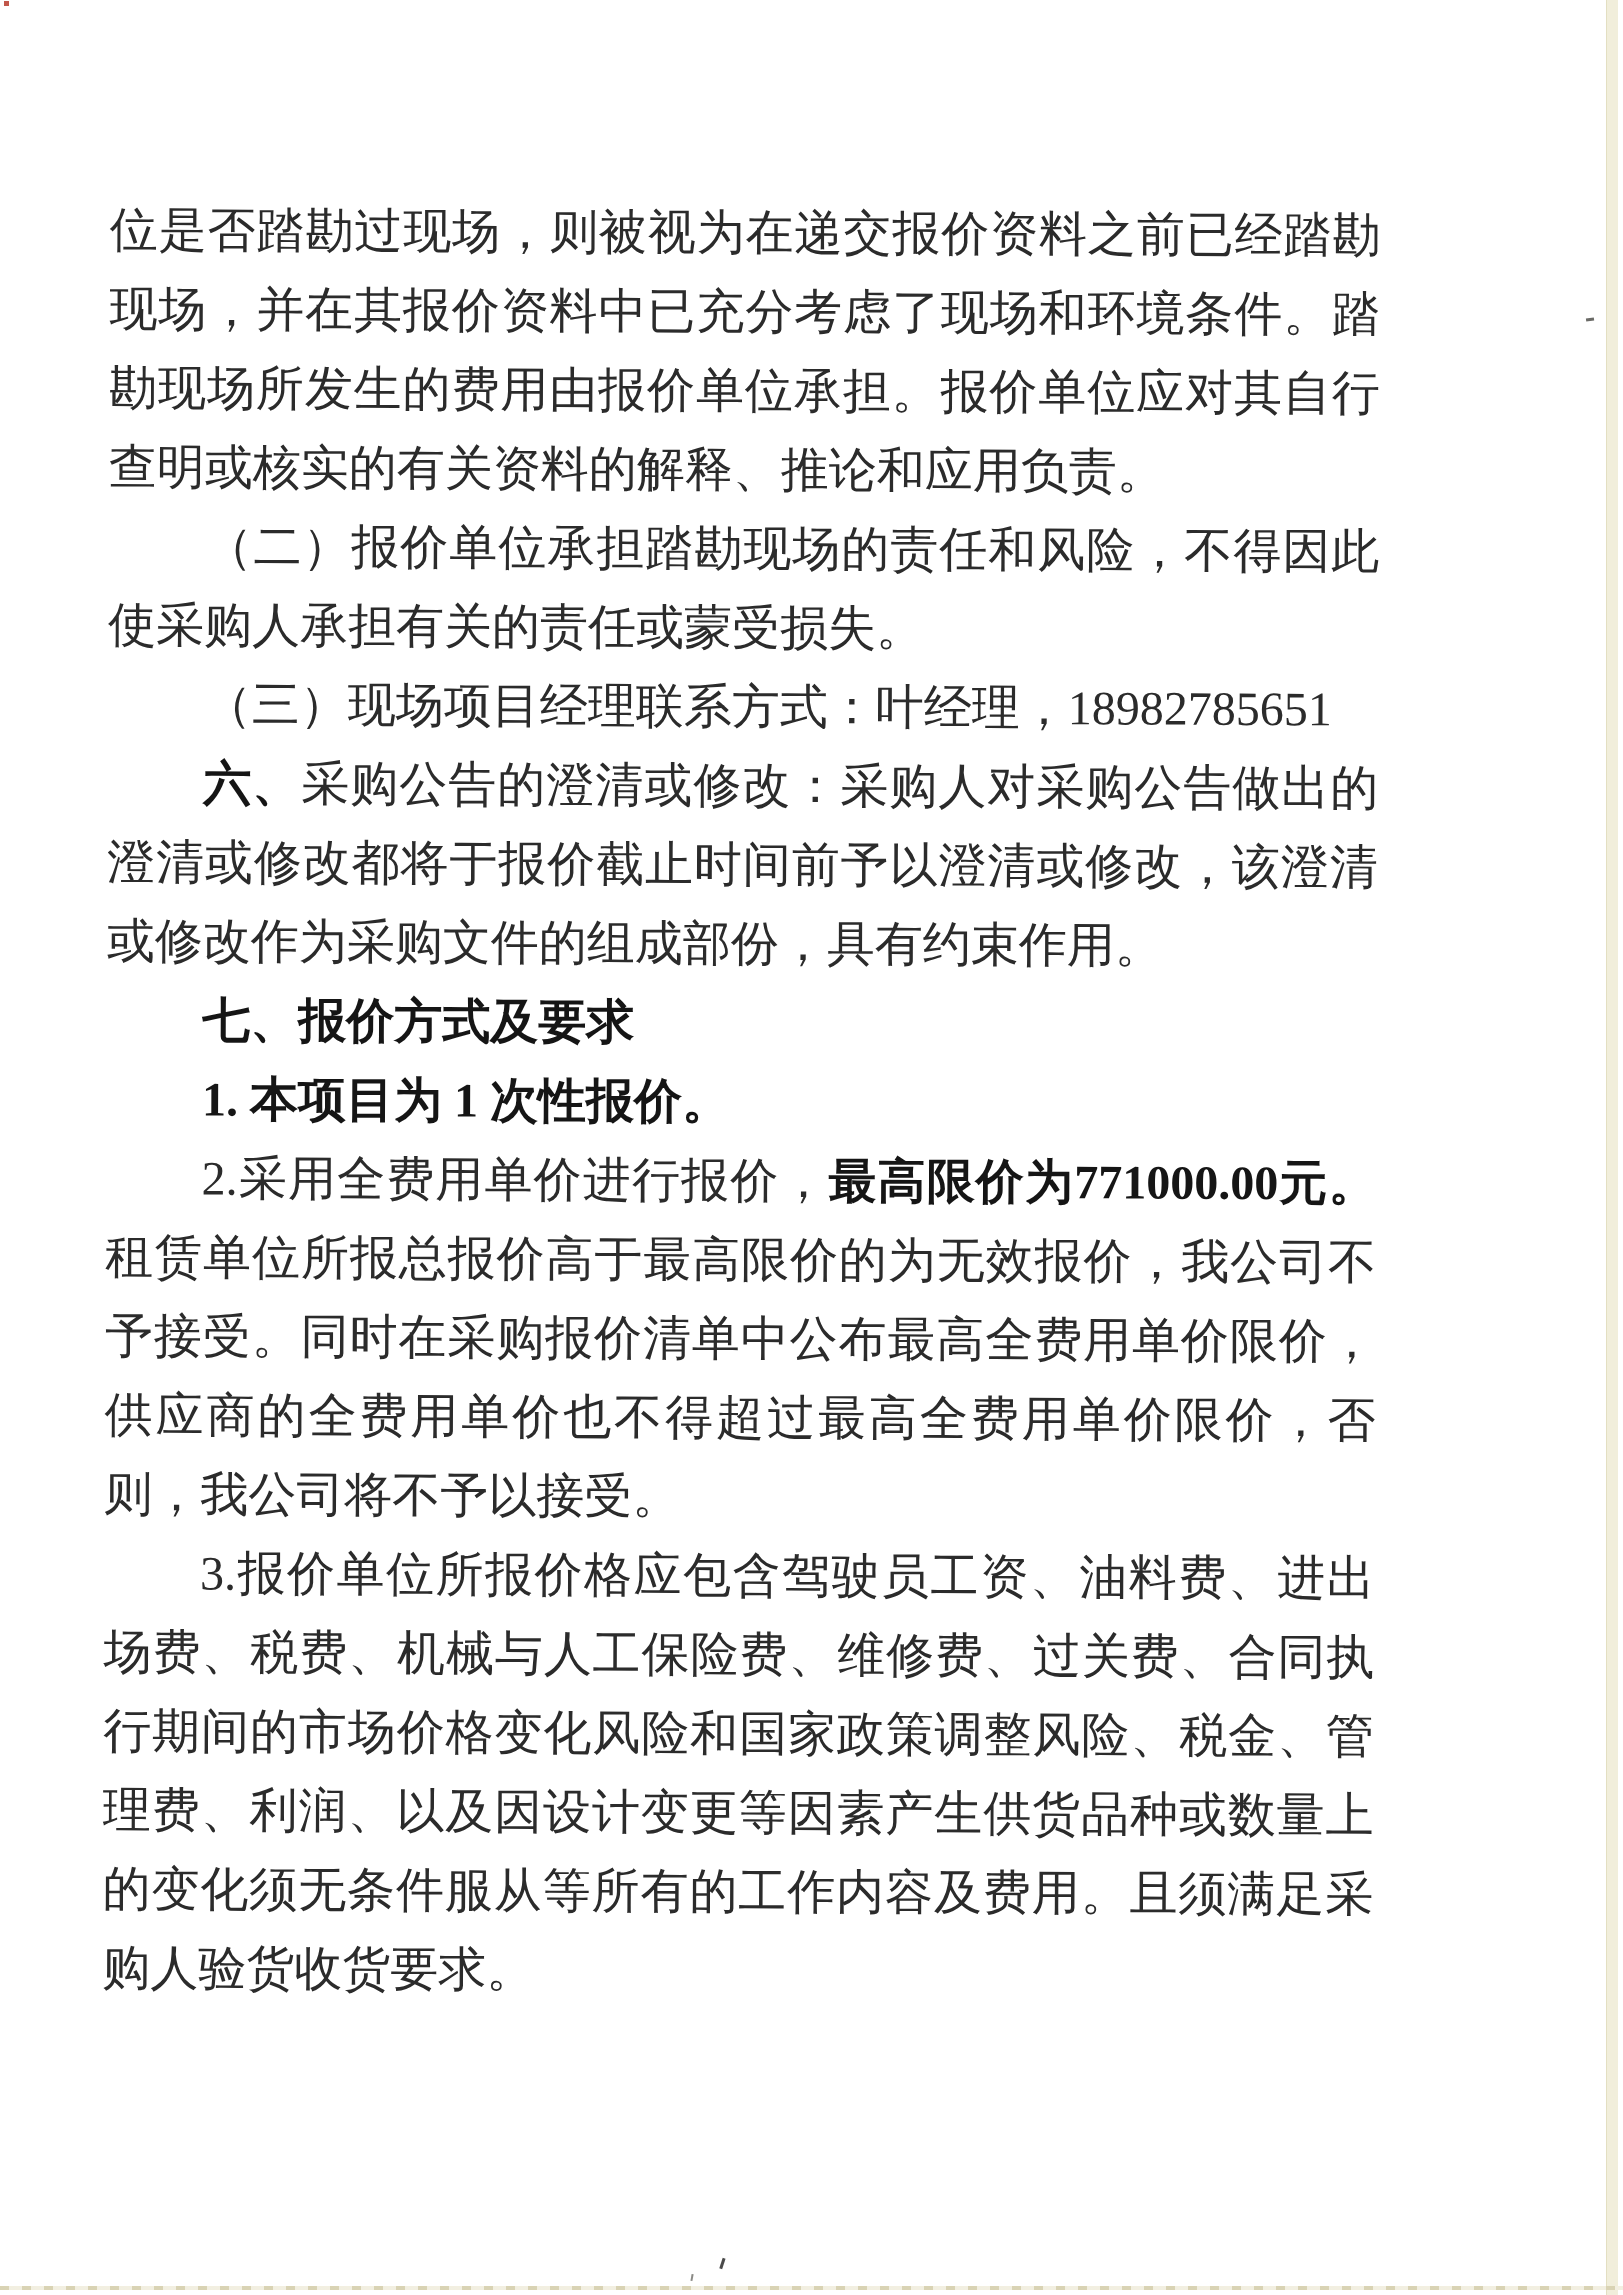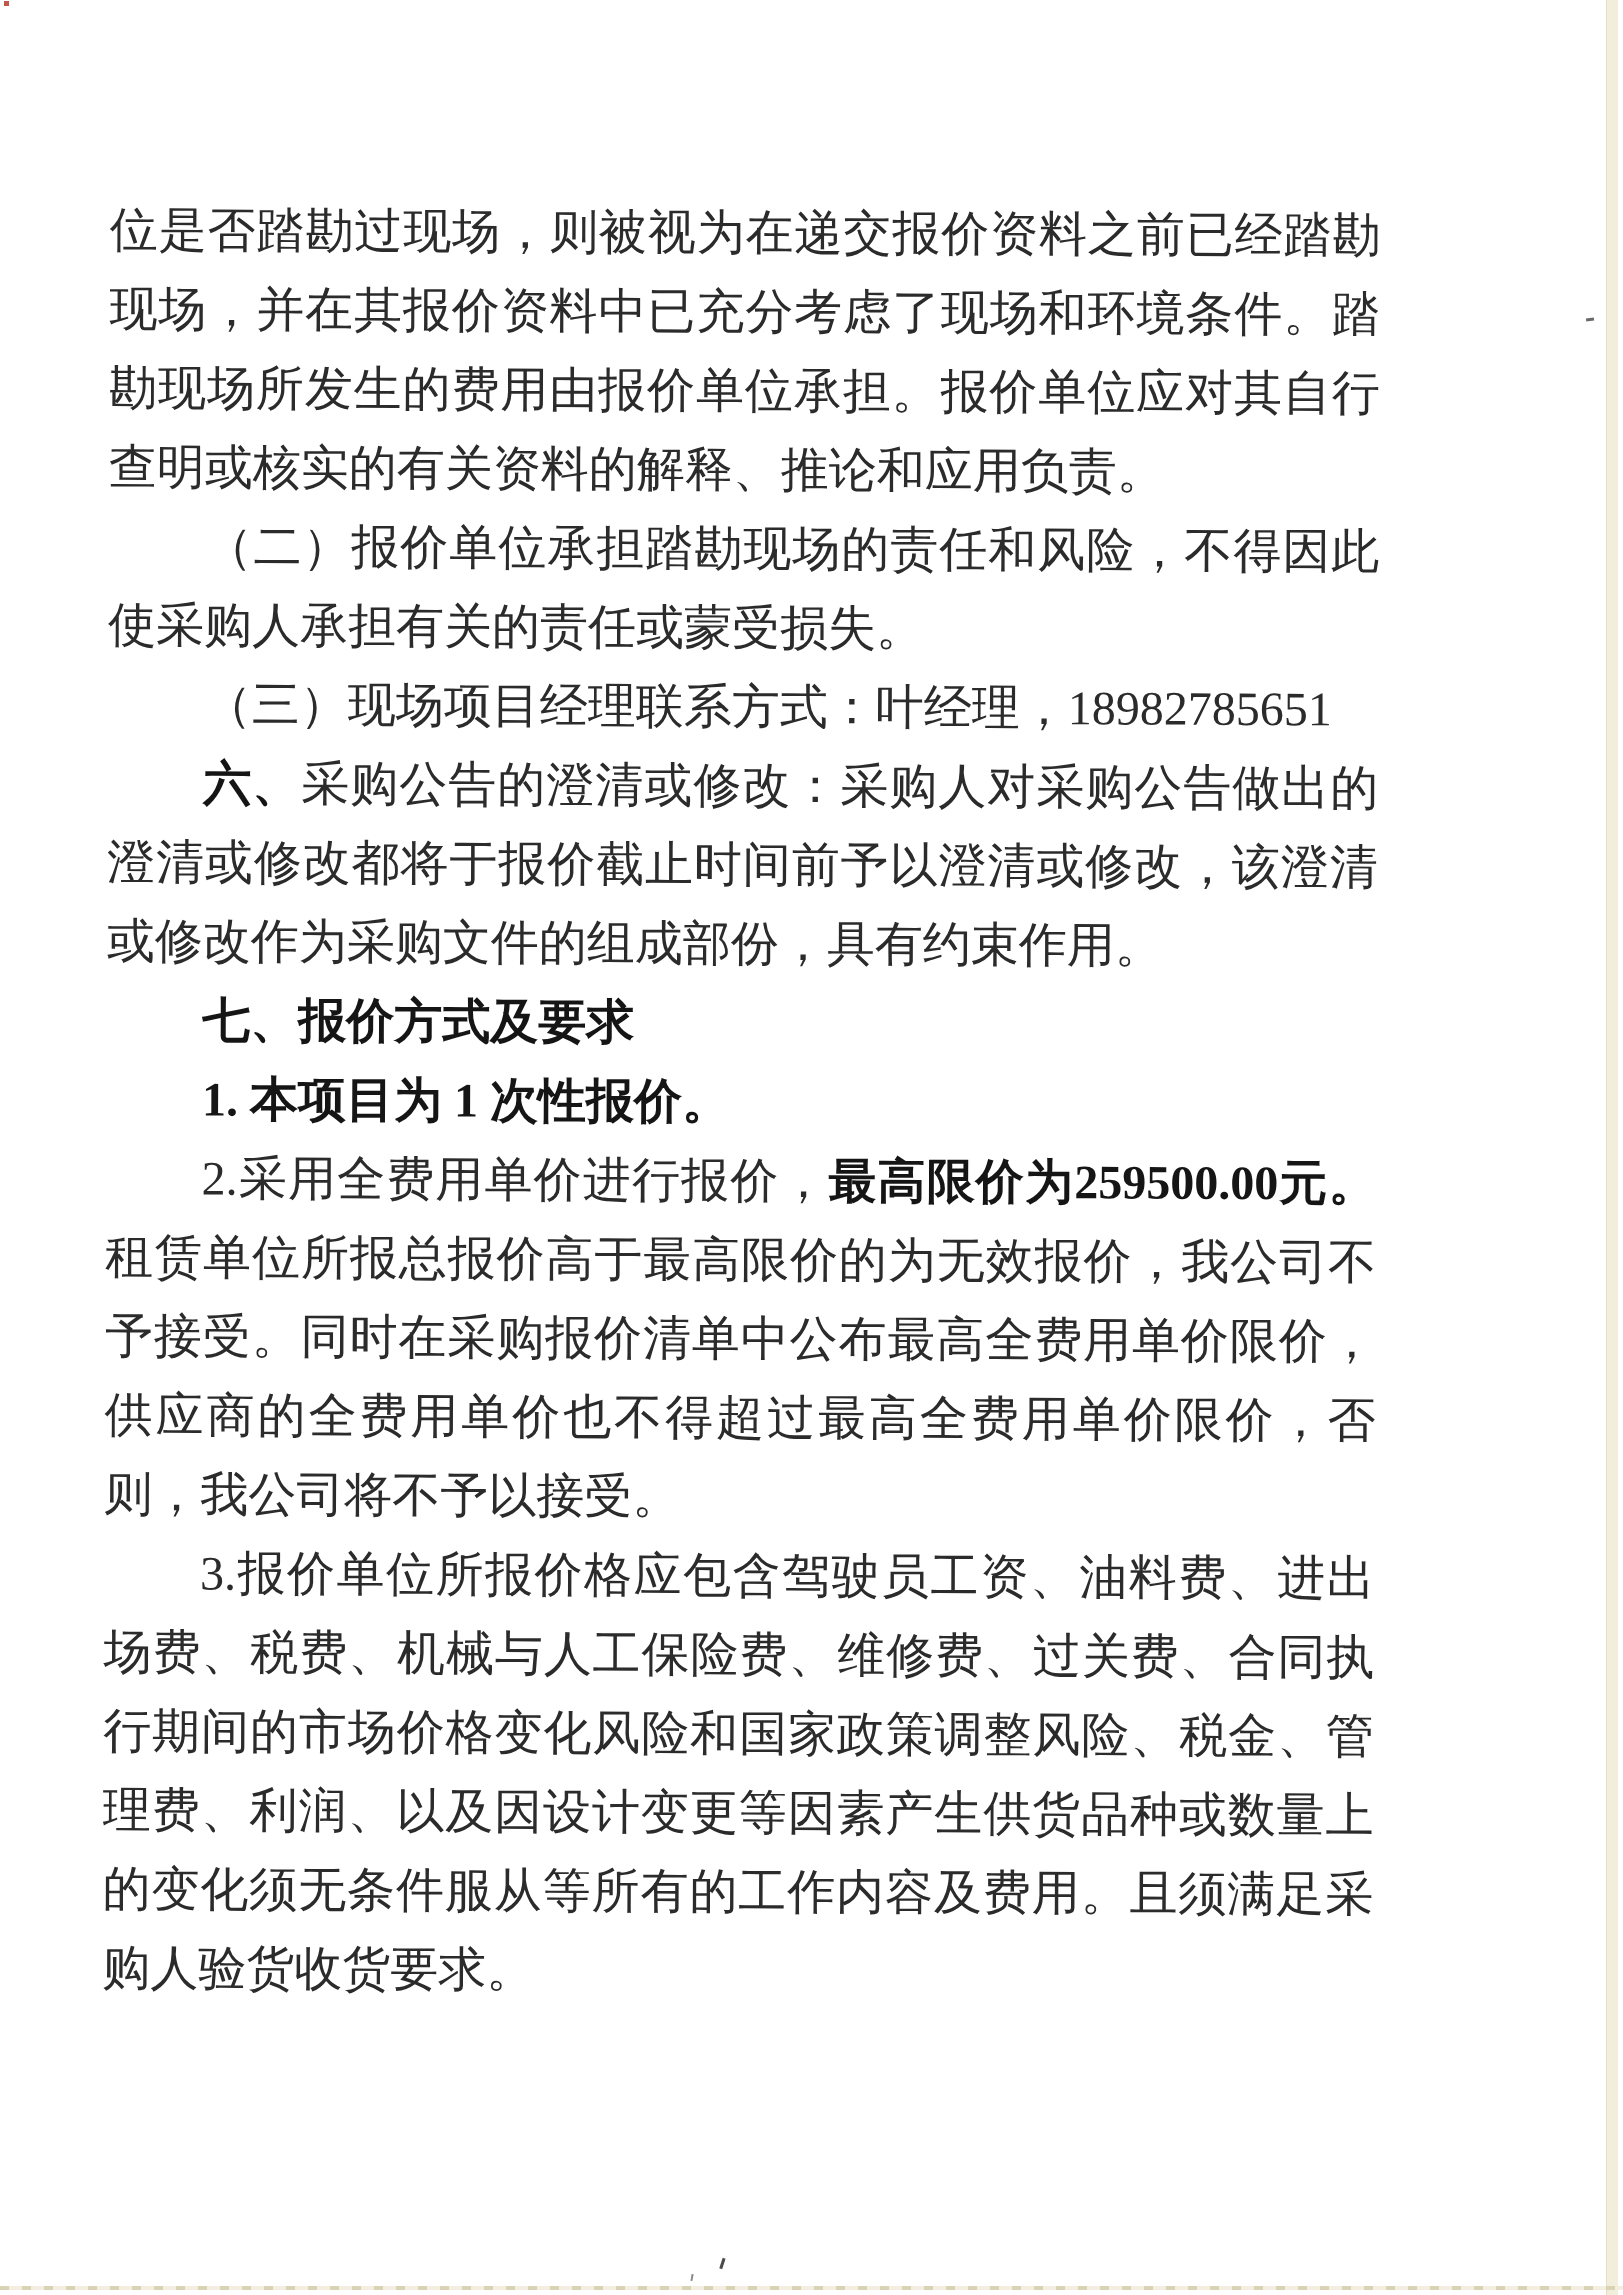--- a/index.html
+++ b/index.html
@@ -238,21 +238,21 @@
           <span class="tok">进</span>
           <span class="tok">行</span>
           <span class="tok">报</span>
           <span class="tok">价</span>
           <span class="tok">，</span>
           <span class="tok bold">最</span>
           <span class="tok bold">高</span>
           <span class="tok bold">限</span>
           <span class="tok bold">价</span>
           <span class="tok bold">为</span>
-          <span class="tok bold">259500.00</span>
+          <span class="tok bold">771000.00</span>
           <span class="tok bold">元</span>
           <span class="tok bold">。</span>
         </div>
         <div class="line flexline">
           <span class="tok">租</span>
           <span class="tok">赁</span>
           <span class="tok">单</span>
           <span class="tok">位</span>
           <span class="tok">所</span>
           <span class="tok">报</span>

